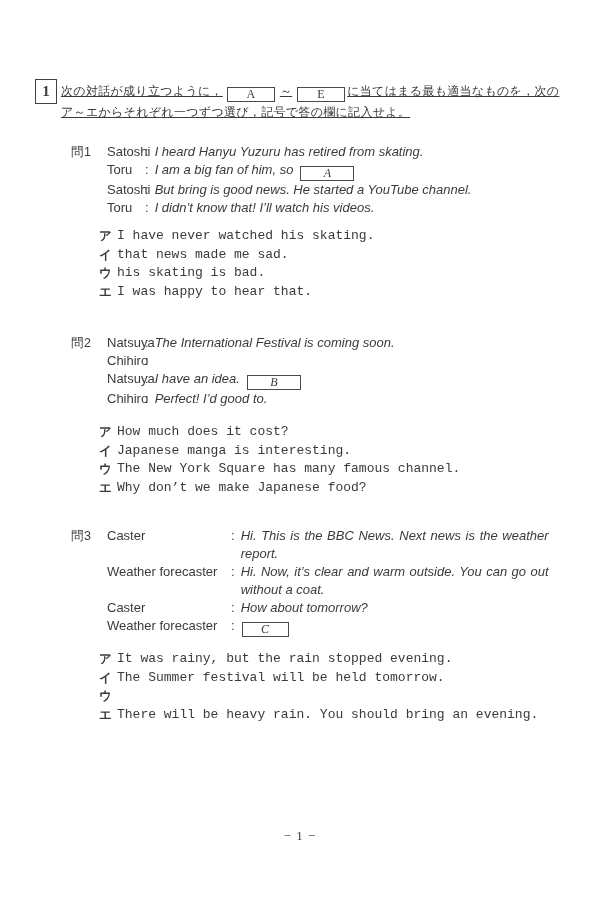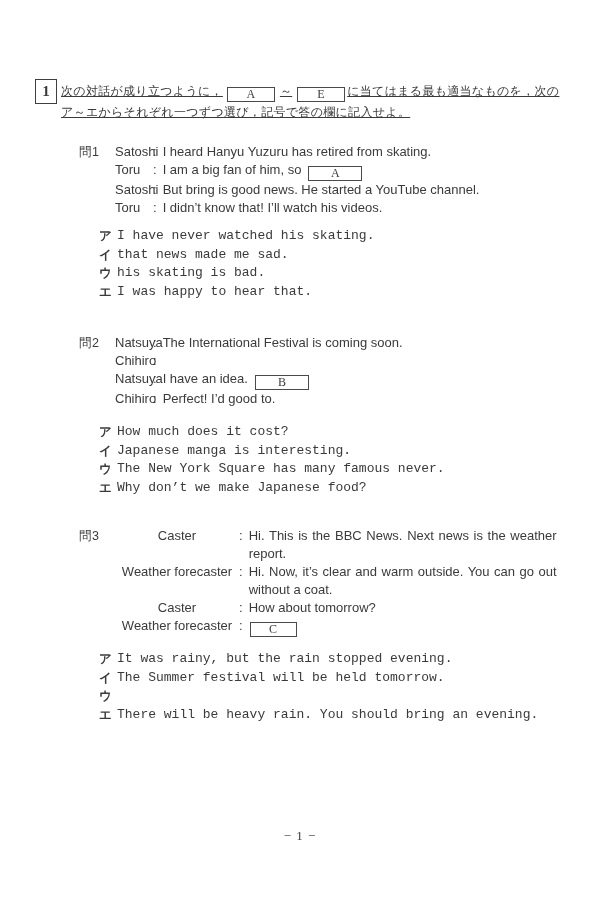--- a/index.html
+++ b/index.html
@@ -40,32 +40,32 @@
     vertical-align:-3px;
     background:#fff;
     box-sizing:border-box;
   }
   .bb-hdr{width:48px;margin:0 2px 0 4px;}
   .bb-hdr2{width:48px;margin:0 2px;}
   .bb-inl{width:54px;margin-left:7px;}
   .bb-sm{width:47px;margin-left:1px;}
   .tilde{margin:0 3px;}
   
-  .qblock{position:absolute;left:16px;width:548px;}
+  .qblock{position:absolute;left:8px;width:548px;}
   .qlabel{
     position:absolute;left:63px;top:0;
     font-size:12.5px;line-height:18px;letter-spacing:0.5px;
   }
   .dialogue{margin-left:99px;}
   .dline{display:flex;font-size:13px;line-height:18px;}
   .spk{width:38px;flex:none;}
   .colon{flex:none;margin-right:6px;}
-  .txt{display:block;white-space:nowrap;}
-  
-  .q3 .spk{width:124px;text-align:center;}
+  .txt{display:block;white-space:nowrap;font-style:italic;}
+  
+  .q3 .spk{width:124px;}
   .q3 .txt{width:308px;white-space:normal;text-align:justify;}
   
   .choices{position:absolute;left:99px;}
   .chrow{display:flex;font-size:13px;line-height:18.5px;}
   .kana{width:18px;flex:none;font-size:12.5px;font-weight:600;}
   .chtxt{white-space:nowrap;font-family:Liberation Mono, monospace;}
   
   .footer{
     position:absolute;top:828px;left:0;width:100%;
     text-align:center;
@@ -171,21 +171,21 @@
     <div class="chrow">
       <span class="kana">ア</span>
       <span class="chtxt">How much does it cost?</span>
     </div>
     <div class="chrow">
       <span class="kana">イ</span>
       <span class="chtxt">Japanese manga is interesting.</span>
     </div>
     <div class="chrow">
       <span class="kana">ウ</span>
-      <span class="chtxt">The New York Square has many famous never.</span>
+      <span class="chtxt">The New York Square has many famous channel.</span>
     </div>
     <div class="chrow">
       <span class="kana">エ</span>
       <span class="chtxt">Why don’t we make Japanese food?</span>
     </div>
   </div>
 
   <div class="qblock q3" style="top:527px">
     <span class="qlabel">問3</span>
     <div class="dialogue">

